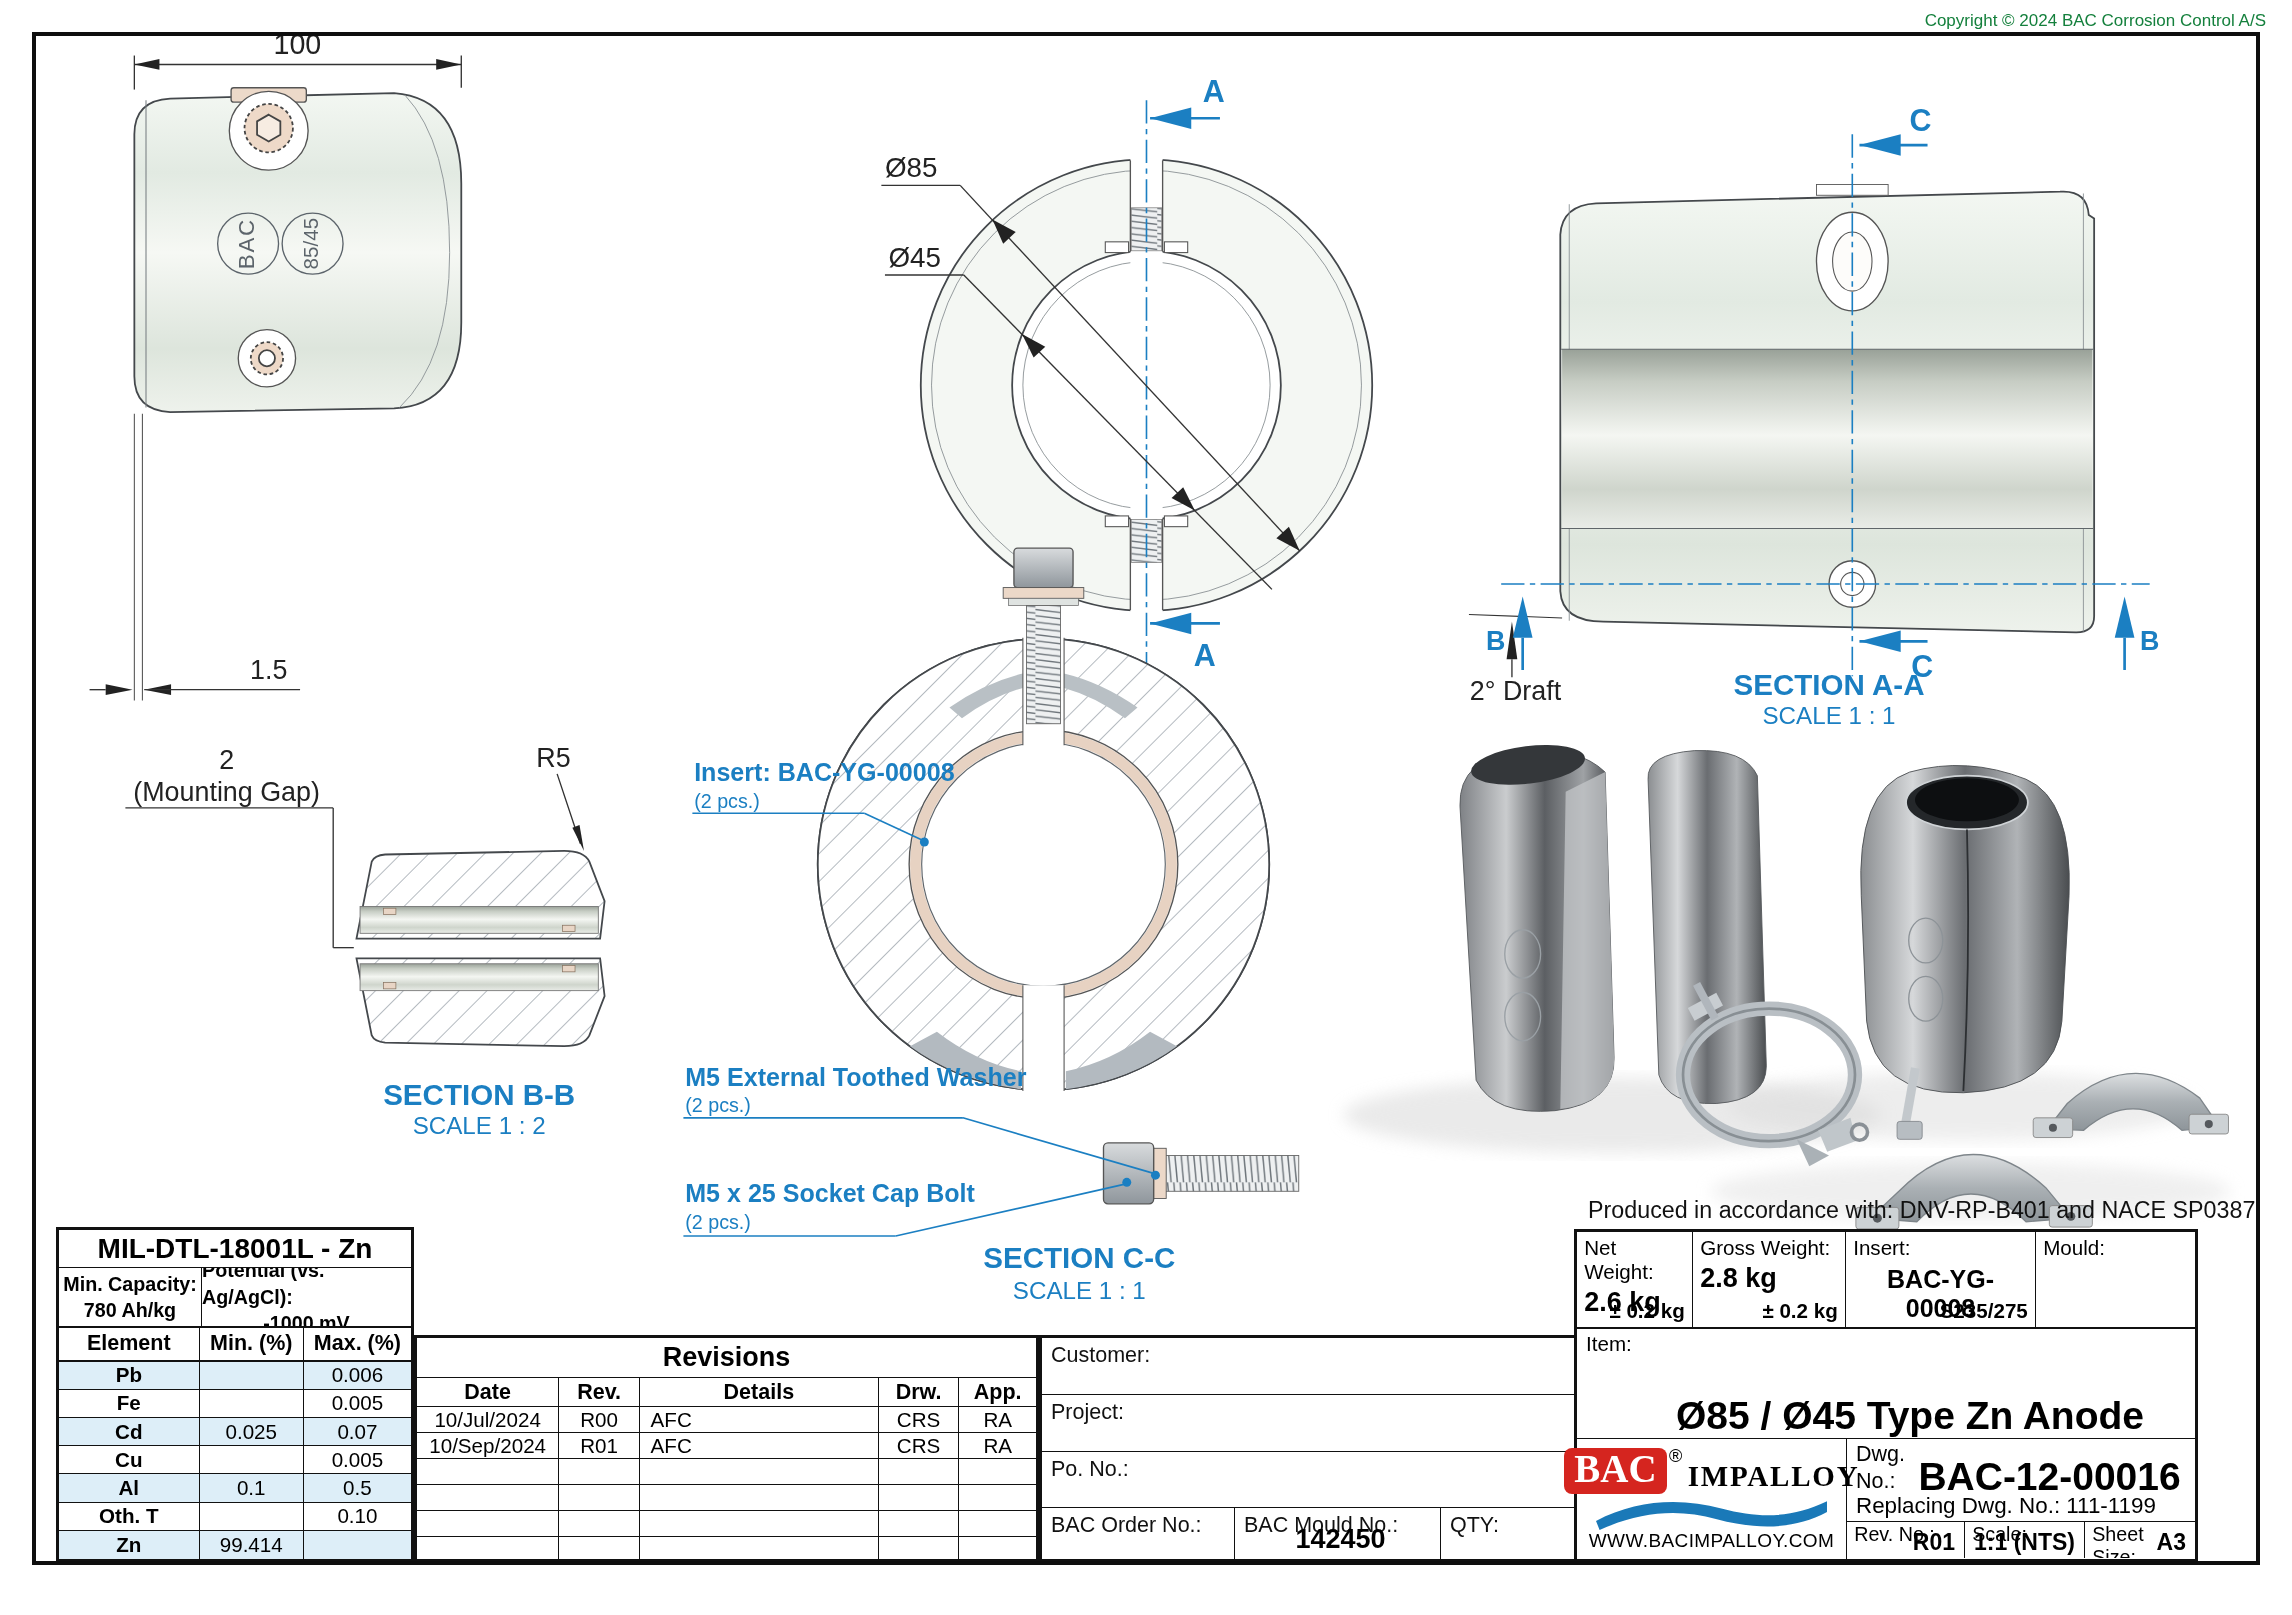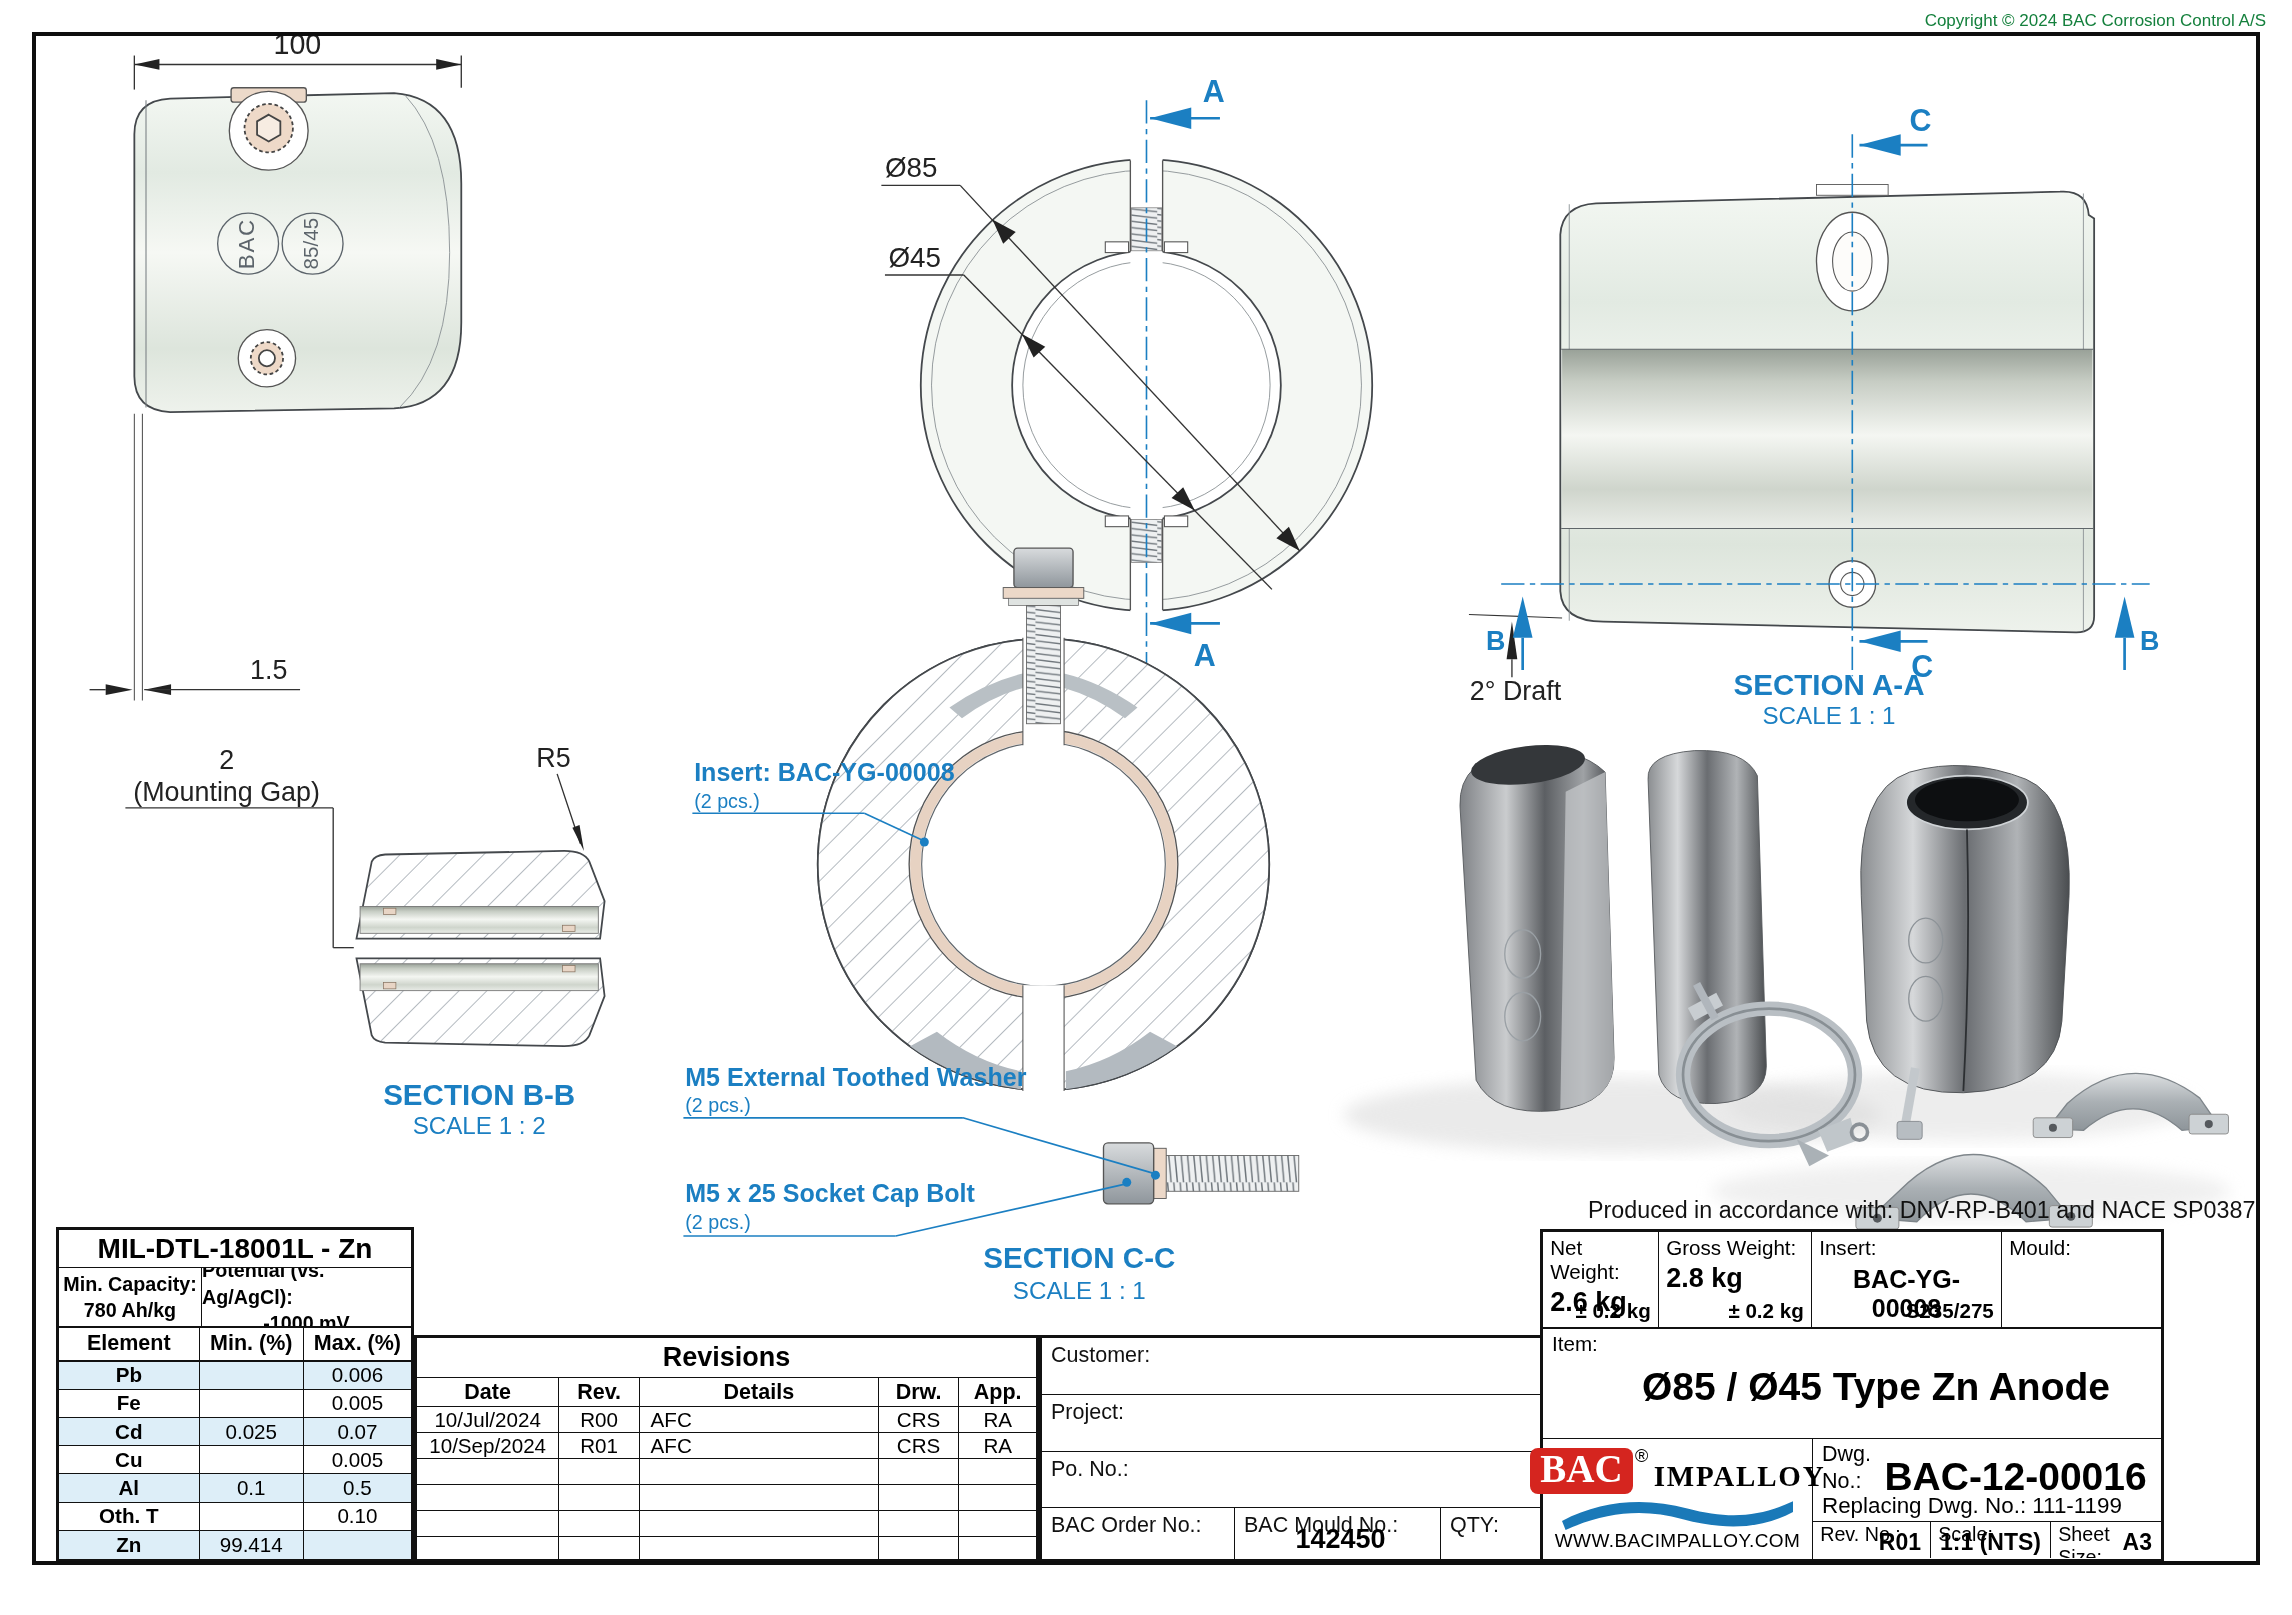--- a/index.html
+++ b/index.html
@@ -33,28 +33,28 @@
   .rev-row.last .cell{border-bottom:none;}
   .rev-row .det{justify-content:flex-start;padding-left:10.7px;}
   .rw1{width:143px;} .rw2{width:81px;} .rw3{width:240px;text-align:center;} .rw4{width:81px;} .rw5{width:77px;}
   .rev-row.data{height:26px;}
   
   .ord{left:1039px;top:1335px;width:596px;height:227px;display:flex;flex-direction:column;}
   .ord .lab{position:absolute;left:9px;top:5.4px;font-size:21.5px;color:#111;}
   .ord-r{display:flex;}
   .stockval{position:absolute;left:6px;right:0;bottom:3.6px;text-align:center;font-weight:bold;font-size:27px;}
   
-  .tb{left:1540px;top:1229px;width:624px;height:333px;display:flex;flex-direction:column;}
+  .tb{left:1574px;top:1229px;width:624px;height:333px;display:flex;flex-direction:column;}
   .tb-r1{height:97px;display:flex;border-bottom:1.8px solid #111;}
   .tb-r1 .cell{display:flex;flex-direction:column;padding:3.6px 7.2px;}
   .tb-r1 .lab{font-size:20.6px;}
   .tb-r1 .val{font-weight:bold;font-size:27px;margin-top:3.6px;}
   .tb-r1 .tol{font-weight:bold;font-size:20.6px;position:absolute;right:7.2px;bottom:3.6px;}
   .tb-r1 .cval{font-weight:bold;font-size:25px;text-align:center;margin-top:5.4px;}
-  .tb-item{height:118px;border-bottom:1.8px solid #111;position:relative;display:flex;align-items:center;justify-content:center;padding-left:48px;}
+  .tb-item{height:118px;border-bottom:1.8px solid #111;position:relative;display:flex;align-items:flex-end;justify-content:center;padding-left:48px;}
   .tb-item .lab{position:absolute;left:9px;top:3.6px;font-size:20.6px;}
   .tb-item .val{font-weight:bold;font-size:39px;margin-top:7.2px;}
   .tb-low{flex:1;display:flex;}
   .logo-cell{width:269px;border-right:1.8px solid #111;display:flex;flex-direction:column;align-items:center;justify-content:flex-start;padding-top:9px;}
   .logo-line{display:flex;align-items:flex-start;}
   .bac-box{background:#d5251f;color:#fff;font-family:"Liberation Serif",serif;font-weight:bold;font-size:39px;padding:1.8px 10.7px 5.4px 10.7px;border-radius:8px;line-height:1;}
   .reg{font-size:18px;margin:-1.8px 0 0 1.8px;}
   .impalloy{font-family:"Liberation Serif",serif;font-weight:bold;font-size:29px;letter-spacing:1.8px;margin:12.5px 0 0 5.4px;}
   .website{font-size:19px;letter-spacing:0.4px;margin-top:auto;margin-bottom:7.2px;}
   .tb-right{flex:1;display:flex;flex-direction:column;}

